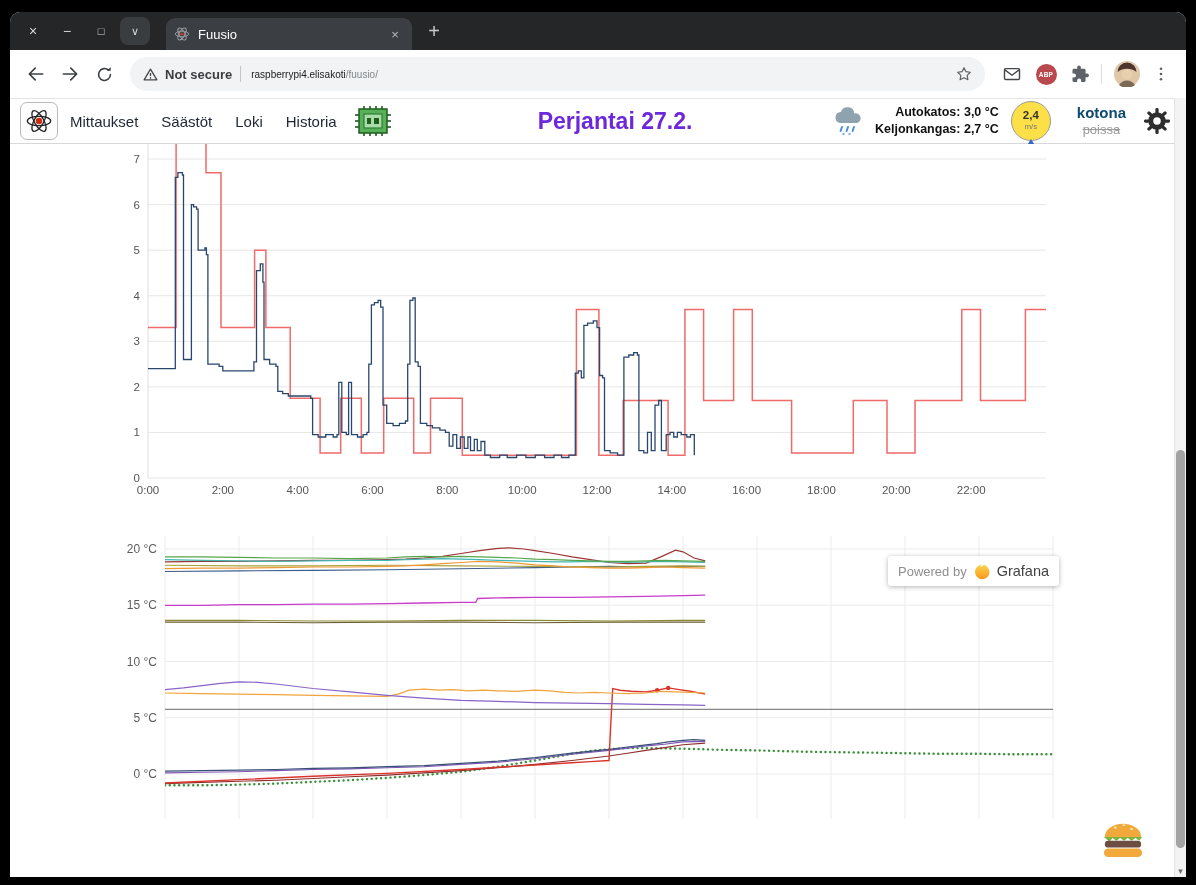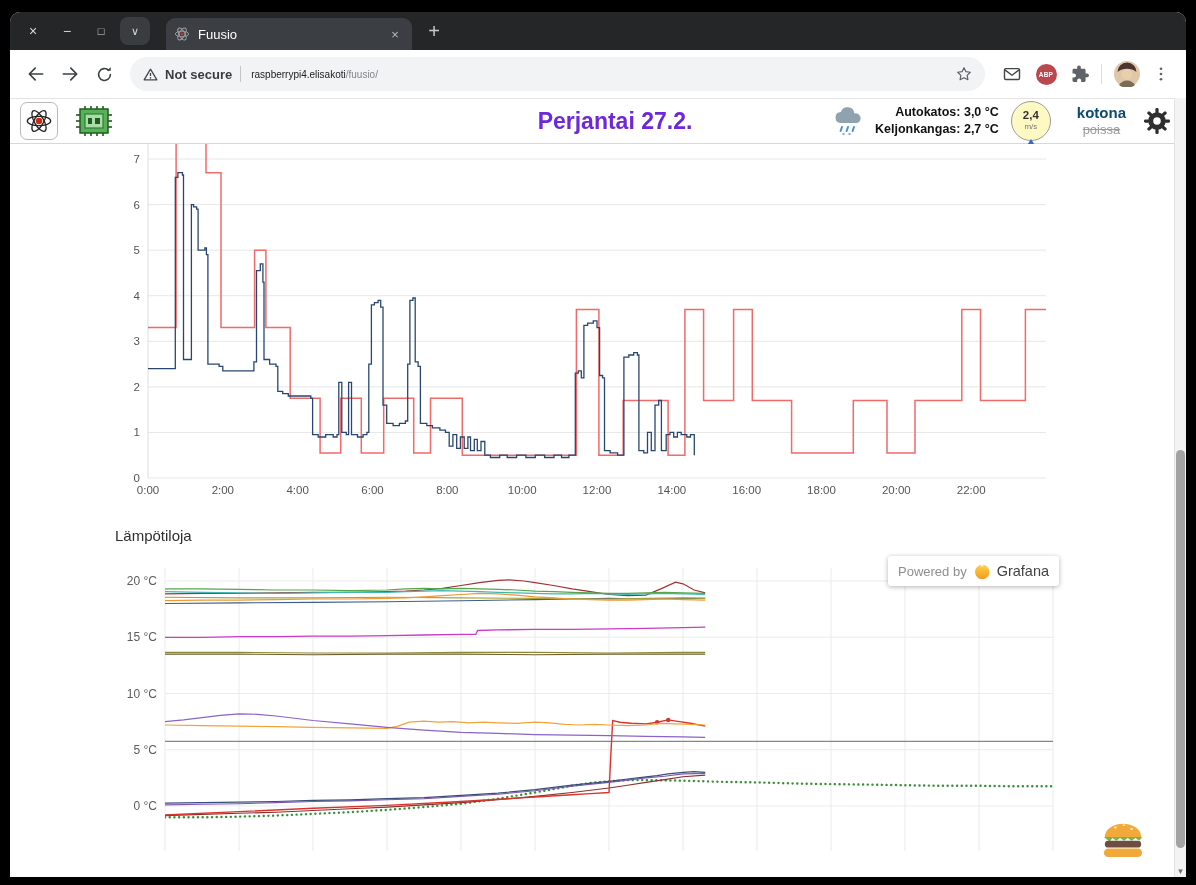--- a/index.html
+++ b/index.html
@@ -28,21 +28,21 @@
   .tooldivider{width:1px;height:20px;background:#dadce0;margin:0 6px;}
   
   .appheader{height:44px;background:#fff;border-bottom:1px solid #d8d8d8;display:flex;align-items:center;padding:0 14px 0 10px;position:relative;flex:0 0 auto;}
   .applogo{width:36px;height:36px;border:1px solid #b9b9b9;border-radius:7px;background:#fdfdfd;display:flex;align-items:center;justify-content:center;flex:0 0 auto;}
   .mainnav{display:flex;align-items:center;margin-left:12px;gap:23px;}
   .mainnav a{font-size:15px;color:#1f2733;text-decoration:none;white-space:nowrap;}
   .cpuicon{margin-left:18px;display:flex;align-items:center;}
   .pagetitle{position:absolute;left:50%;transform:translateX(-50%);font-size:23px;font-weight:bold;color:#6d28d9;white-space:nowrap;margin-left:17px;}
   .headright{margin-left:auto;display:flex;align-items:center;}
   .temps{text-align:right;font-size:12.5px;font-weight:bold;color:#111;line-height:1.35;margin-left:10px;white-space:nowrap;}
-  .gauge{width:38px;height:38px;border:1.5px solid #9a9a9a;border-radius:50%;margin-left:12px;position:relative;display:flex;flex-direction:column;align-items:center;justify-content:center;background:#fef9c3;flex:0 0 auto;}
+  .gauge{width:38px;height:38px;border:1.5px solid #9a9a9a;border-radius:50%;margin-left:12px;position:relative;display:flex;flex-direction:column;align-items:center;justify-content:center;background:#fde047;flex:0 0 auto;}
   .gval{font-size:11.5px;font-weight:bold;color:#333;line-height:1;}
   .gunit{font-size:8px;color:#777;line-height:1.2;}
   .gpointer{position:absolute;bottom:-7px;left:50%;transform:translateX(-50%);width:0;height:0;border-left:5px solid transparent;border-right:5px solid transparent;border-bottom:8px solid #3668c9;}
   .presence{margin-left:26px;text-align:center;line-height:1.2;}
   .kotona{font-size:15px;font-weight:bold;color:#0c4a6e;}
   .poissa{font-size:13px;color:#9a9a9a;text-decoration:line-through;}
   .gearbtn{margin-left:16px;display:flex;align-items:center;}
   
   .content{position:relative;flex:1;background:#fff;overflow:hidden;}
   #chart1{display:block;}
@@ -162,20 +162,26 @@
   <div class="appheader">
     <div class="applogo">
       <svg width="28" height="28" viewBox="0 0 24 24">
         <g stroke="#222" stroke-width="1.1" fill="none">
           <ellipse cx="12" cy="12" rx="10" ry="4"></ellipse>
           <ellipse cx="12" cy="12" rx="10" ry="4" transform="rotate(60 12 12)"></ellipse>
           <ellipse cx="12" cy="12" rx="10" ry="4" transform="rotate(-60 12 12)"></ellipse>
         </g>
         <circle cx="12" cy="12" r="2.8" fill="#cc2b14"></circle>
       </svg>
+    </div>
+    <div class="mainnav">
+      <a href="#">Mittaukset</a>
+      <a href="#">Säästöt</a>
+      <a href="#">Loki</a>
+      <a href="#">Historia</a>
     </div>
     <div class="cpuicon">
       <svg width="36" height="30" viewBox="0 0 36 30">
         <g stroke="#4d774d" stroke-width="2">
           <line x1="9" y1="0" x2="9" y2="4"></line>
             <line x1="15" y1="0" x2="15" y2="4"></line>
             <line x1="21" y1="0" x2="21" y2="4"></line>
             <line x1="27" y1="0" x2="27" y2="4"></line>
           <line x1="9" y1="26" x2="9" y2="30"></line>
             <line x1="15" y1="26" x2="15" y2="30"></line>
@@ -276,23 +282,20 @@
         <text x="512.1666666666667" y="350" text-anchor="middle">10:00</text>
         <text x="587" y="350" text-anchor="middle">12:00</text>
         <text x="661.8333333333334" y="350" text-anchor="middle">14:00</text>
         <text x="736.6666666666666" y="350" text-anchor="middle">16:00</text>
         <text x="811.5" y="350" text-anchor="middle">18:00</text>
         <text x="886.3333333333334" y="350" text-anchor="middle">20:00</text>
         <text x="961.1666666666666" y="350" text-anchor="middle">22:00</text>
         <path d="M138.0 183.6H166.1V183.6H166.1V-16.9H196.0V-16.9H196.0V28.7H211.0V28.7H211.0V183.6H244.6V183.6H244.6V106.2H255.9V106.2H255.9V183.6H280.2V183.6H280.2V254.3H310.1V254.3H310.1V308.9H330.7V308.9H330.7V254.3H351.3V254.3H351.3V308.9H373.7V308.9H373.7V254.3H403.7V254.3H403.7V308.9H420.5V308.9H420.5V254.3H452.3V254.3H452.3V311.2H566.4V311.2H566.4V165.4H588.9V165.4H588.9V311.2H613.2V311.2H613.2V256.5H658.1V256.5H658.1V311.2H674.9V311.2H674.9V165.4H693.6V165.4H693.6V256.5H723.6V256.5H723.6V165.4H742.3V165.4H742.3V256.5H781.6V256.5H781.6V308.9H843.3V308.9H843.3V256.5H877.0V256.5H877.0V308.9H905.0V308.9H905.0V256.5H951.8V256.5H951.8V165.4H970.5V165.4H970.5V256.5H1015.4V256.5H1015.4V165.4H1036.0V165.4" fill="none" stroke="#f06a6a" stroke-width="1.5" clip-path="url(#clip0)"></path>
         <path d="M138.0 224.6H164.2V224.6H165.3V33.3H167.9V28.7H172.4V31.0H173.5V215.5H180.3V215.5H181.4V60.6H183.6V62.9H186.6V65.2H188.1V106.2H194.9V103.9H196.4V110.7H197.9V220.1H209.1V222.4H212.8V226.9H242.0V226.9H243.9V217.8H246.5V126.7H250.3V119.8H252.9V138.1H254.0V215.5H259.6V220.1H266.0V222.4H267.8V247.4H272.7V249.7H278.3V252.0H300.8V254.3H302.6V290.7H308.2V293.0H315.7V290.7H323.2V293.0H327.0V290.7H328.8V238.3H331.8V288.4H336.3V290.7H338.6V238.3H341.5V290.7H347.5V293.0H353.1V290.7H356.9V288.4H358.8V220.1H361.4V160.8H364.4V158.6H368.1V156.3H370.7V163.1H373.0V261.1H376.7V279.3H383.1V281.6H389.4V279.3H395.4V277.0H397.7V220.1H399.9V156.3H402.9V154.0H405.2V217.8H408.1V222.4H410.4V279.3H416.8V281.6H422.4V283.9H429.9V286.2H435.5V288.4H439.2V302.1H442.9V290.7H446.7V304.4H450.4V293.0H454.2V304.4H457.9V293.0H460.5V306.7H464.3V295.3H467.3V306.7H471.0V297.5H474.8V311.2H480.4V313.5H489.7V311.2H497.2V313.5H506.6V311.2H515.9V313.5H525.3V311.2H534.6V313.5H544.0V311.2H551.5V313.5H558.9V311.2H565.3V229.2H568.3V226.9H571.3V233.8H573.9V181.4H577.6V179.1H583.3V176.8H587.0V183.6H589.6V231.5H592.6V233.8H594.5V306.7H600.1V308.9H607.6V311.2H613.9V213.2H618.8V211.0H623.7V208.7H627.4V211.0H628.9V306.7H633.8V308.9H637.5V288.4H641.3V306.7H645.0V261.1H648.7V256.5H651.4V306.7H656.2V290.7H660.0V288.4H663.7V293.0H667.4V288.4H671.2V290.7H676.8V293.0H680.5V290.7H684.3V311.2" fill="none" stroke="#29476e" stroke-width="1.3" clip-path="url(#clip0)"></path>
       </svg>
-    <div class="sectionrow">
-      <span class="sectiontitle">Lämpötiloja</span>
-    </div>
     <svg id="chart2" width="1176" height="303">
         <defs>
           <clipPath id="clip1">
             <rect x="155" y="0" width="888" height="303"></rect>
           </clipPath>
         </defs>
         <line x1="155" y1="20" x2="155" y2="303" stroke="#ebebeb" stroke-width="1"></line>
         <line x1="229" y1="20" x2="229" y2="303" stroke="#ebebeb" stroke-width="1"></line>
         <line x1="303" y1="20" x2="303" y2="303" stroke="#ebebeb" stroke-width="1"></line>
         <line x1="377" y1="20" x2="377" y2="303" stroke="#ebebeb" stroke-width="1"></line>

